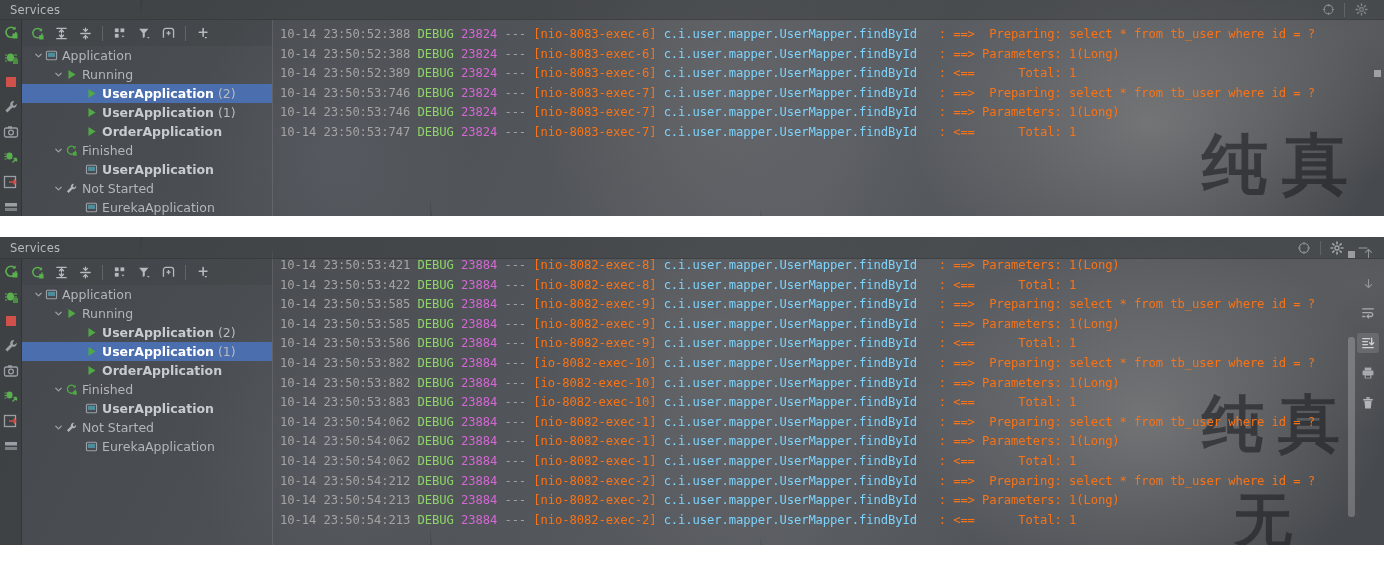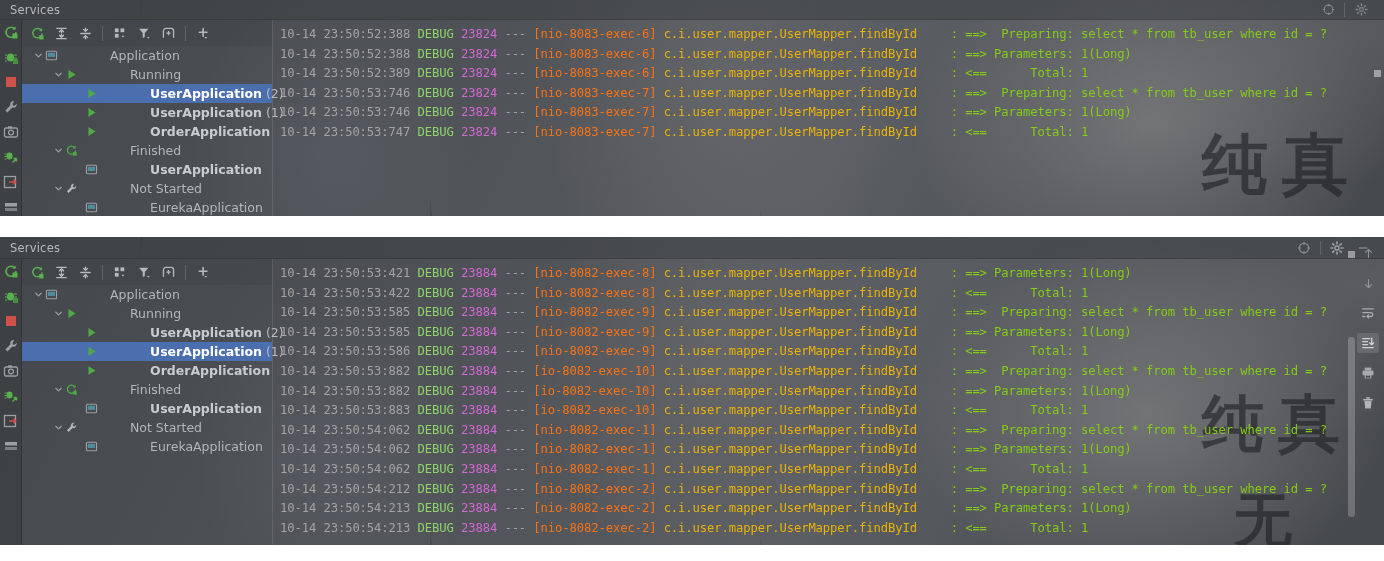--- a/index.html
+++ b/index.html
@@ -112,21 +112,21 @@
     white-space: nowrap;
   }
   .tree-row.selected { background: #4b6eaf; }
   .tree-row.selected .t-label { color: #ffffff; }
   .chev {
     width: 12px; height: 19px; flex: 0 0 12px;
     display: flex; align-items: center; justify-content: center;
   }
   .chev svg { opacity: .8; }
   .t-ico { width: 14px; height: 14px; flex: 0 0 14px; margin-right: 4px; display: flex; align-items: center; justify-content: center; }
-  .t-label { color: #b2b6ba; margin-left: 48px; }
+  .t-label { color: #b2b6ba; }
   .t-label.bold { font-weight: 700; color: #c8ccd0; }
   .t-label.bold .dim { font-weight: 400; color: #b7bbbf; }
 
   
   .console {
     position: absolute; top: 20px; bottom: 0;
     left: 272px; right: 0;
     overflow: hidden;
     z-index: 2;
   }
@@ -140,22 +140,22 @@
     font-size: 12.2px;
     line-height: 19.6px;
     white-space: pre;
     letter-spacing: -0.1px;
   }
   .c-ts    { color: #a3a3a3; }
   .c-lvl   { color: #8fd46a; }
   .c-pid   { color: #d368d4; }
   .c-dash  { color: #9aa0a6; }
   .c-thr   { color: #f97316; }
-  .c-cls   { color: #eab308; }
-  .c-msg   { color: #84cc16; margin-left: 12px; }
+  .c-cls   { color: #7dd3fc; }
+  .c-msg   { color: #f97316; }
 
   
   .console-actions {
     position: absolute; right: 3px; top: 6px;
     width: 26px;
     display: flex; flex-direction: column; align-items: center; gap: 10px;
     z-index: 6;
   }
   .ca-btn {
     width: 22px; height: 20px;
@@ -669,21 +669,21 @@
           <span class="t-ico">
             <svg width="13" height="13" viewBox="0 0 16 16">
               <rect x="1.8" y="2.8" width="12.4" height="10.4" rx="1.2" fill="none" stroke="#9aa0a6" stroke-width="1.4"></rect>
               <rect x="3.6" y="4.6" width="8.8" height="5.2" fill="#4f8c9c"></rect>
             </svg>
           </span>
           <span class="t-label">EurekaApplication</span>
         </div>
       </div>
 
-    <div class="console" style="top:22px">
+    <div class="console" style="top:14px">
       <div class="gutter"></div>
       <div class="log-lines"><div><span class="c-ts">10-14 23:50:53:421 </span><span class="c-lvl">DEBUG </span><span class="c-pid">23884 </span><span class="c-dash">--- </span><span class="c-thr">[nio-8082-exec-8] </span><span class="c-cls">c.i.user.mapper.UserMapper.findById</span><span class="c-msg">   : ==&gt; Parameters: 1(Long)</span></div><div><span class="c-ts">10-14 23:50:53:422 </span><span class="c-lvl">DEBUG </span><span class="c-pid">23884 </span><span class="c-dash">--- </span><span class="c-thr">[nio-8082-exec-8] </span><span class="c-cls">c.i.user.mapper.UserMapper.findById</span><span class="c-msg">   : &lt;==      Total: 1</span></div><div><span class="c-ts">10-14 23:50:53:585 </span><span class="c-lvl">DEBUG </span><span class="c-pid">23884 </span><span class="c-dash">--- </span><span class="c-thr">[nio-8082-exec-9] </span><span class="c-cls">c.i.user.mapper.UserMapper.findById</span><span class="c-msg">   : ==&gt;  Preparing: select * from tb_user where id = ?</span></div><div><span class="c-ts">10-14 23:50:53:585 </span><span class="c-lvl">DEBUG </span><span class="c-pid">23884 </span><span class="c-dash">--- </span><span class="c-thr">[nio-8082-exec-9] </span><span class="c-cls">c.i.user.mapper.UserMapper.findById</span><span class="c-msg">   : ==&gt; Parameters: 1(Long)</span></div><div><span class="c-ts">10-14 23:50:53:586 </span><span class="c-lvl">DEBUG </span><span class="c-pid">23884 </span><span class="c-dash">--- </span><span class="c-thr">[nio-8082-exec-9] </span><span class="c-cls">c.i.user.mapper.UserMapper.findById</span><span class="c-msg">   : &lt;==      Total: 1</span></div><div><span class="c-ts">10-14 23:50:53:882 </span><span class="c-lvl">DEBUG </span><span class="c-pid">23884 </span><span class="c-dash">--- </span><span class="c-thr">[io-8082-exec-10] </span><span class="c-cls">c.i.user.mapper.UserMapper.findById</span><span class="c-msg">   : ==&gt;  Preparing: select * from tb_user where id = ?</span></div><div><span class="c-ts">10-14 23:50:53:882 </span><span class="c-lvl">DEBUG </span><span class="c-pid">23884 </span><span class="c-dash">--- </span><span class="c-thr">[io-8082-exec-10] </span><span class="c-cls">c.i.user.mapper.UserMapper.findById</span><span class="c-msg">   : ==&gt; Parameters: 1(Long)</span></div><div><span class="c-ts">10-14 23:50:53:883 </span><span class="c-lvl">DEBUG </span><span class="c-pid">23884 </span><span class="c-dash">--- </span><span class="c-thr">[io-8082-exec-10] </span><span class="c-cls">c.i.user.mapper.UserMapper.findById</span><span class="c-msg">   : &lt;==      Total: 1</span></div><div><span class="c-ts">10-14 23:50:54:062 </span><span class="c-lvl">DEBUG </span><span class="c-pid">23884 </span><span class="c-dash">--- </span><span class="c-thr">[nio-8082-exec-1] </span><span class="c-cls">c.i.user.mapper.UserMapper.findById</span><span class="c-msg">   : ==&gt;  Preparing: select * from tb_user where id = ?</span></div><div><span class="c-ts">10-14 23:50:54:062 </span><span class="c-lvl">DEBUG </span><span class="c-pid">23884 </span><span class="c-dash">--- </span><span class="c-thr">[nio-8082-exec-1] </span><span class="c-cls">c.i.user.mapper.UserMapper.findById</span><span class="c-msg">   : ==&gt; Parameters: 1(Long)</span></div><div><span class="c-ts">10-14 23:50:54:062 </span><span class="c-lvl">DEBUG </span><span class="c-pid">23884 </span><span class="c-dash">--- </span><span class="c-thr">[nio-8082-exec-1] </span><span class="c-cls">c.i.user.mapper.UserMapper.findById</span><span class="c-msg">   : &lt;==      Total: 1</span></div><div><span class="c-ts">10-14 23:50:54:212 </span><span class="c-lvl">DEBUG </span><span class="c-pid">23884 </span><span class="c-dash">--- </span><span class="c-thr">[nio-8082-exec-2] </span><span class="c-cls">c.i.user.mapper.UserMapper.findById</span><span class="c-msg">   : ==&gt;  Preparing: select * from tb_user where id = ?</span></div><div><span class="c-ts">10-14 23:50:54:213 </span><span class="c-lvl">DEBUG </span><span class="c-pid">23884 </span><span class="c-dash">--- </span><span class="c-thr">[nio-8082-exec-2] </span><span class="c-cls">c.i.user.mapper.UserMapper.findById</span><span class="c-msg">   : ==&gt; Parameters: 1(Long)</span></div><div><span class="c-ts">10-14 23:50:54:213 </span><span class="c-lvl">DEBUG </span><span class="c-pid">23884 </span><span class="c-dash">--- </span><span class="c-thr">[nio-8082-exec-2] </span><span class="c-cls">c.i.user.mapper.UserMapper.findById</span><span class="c-msg">   : &lt;==      Total: 1</span></div></div>
     </div>
 
     <div class="scroll-mark" style="top:14px;"></div>
     <div class="scroll-thumb" style="top:100px;height:180px;"></div>
 
     <div class="console-actions">
       <div class="ca-btn">
         <svg width="13" height="13" viewBox="0 0 16 16" stroke="#a8acb1" stroke-width="1.3" fill="none" stroke-linecap="round" stroke-linejoin="round">

